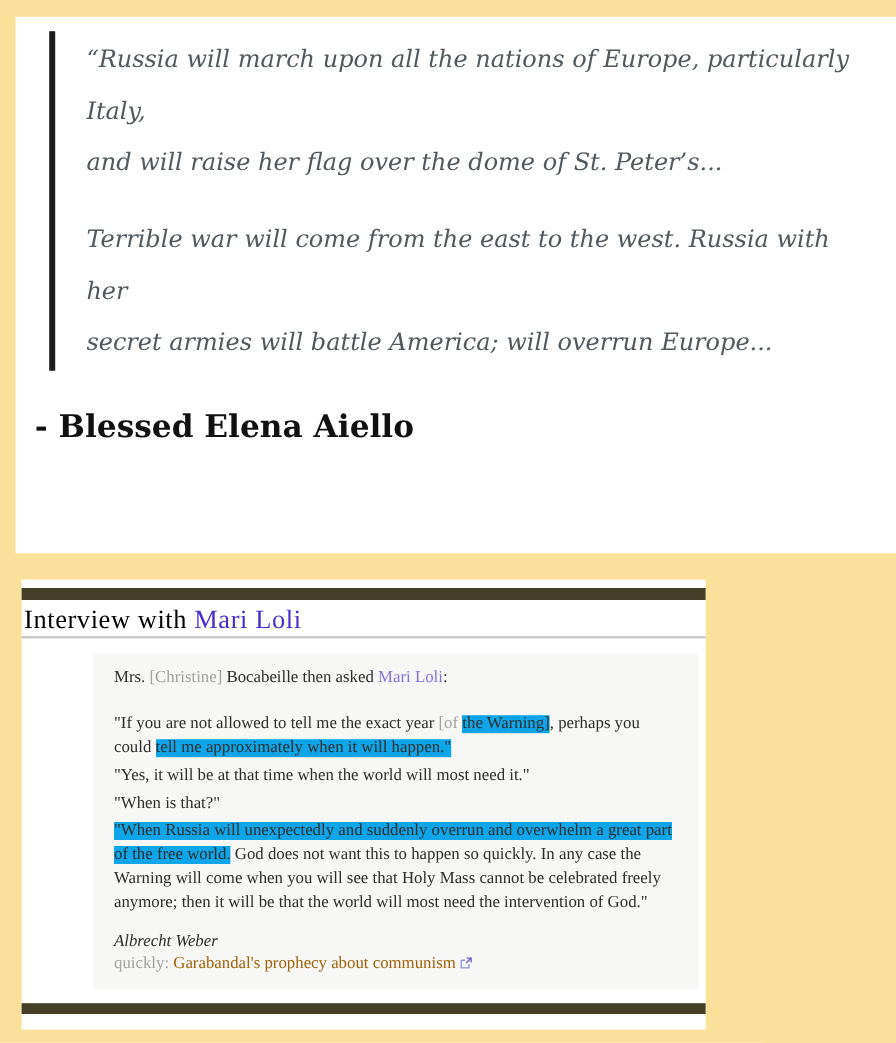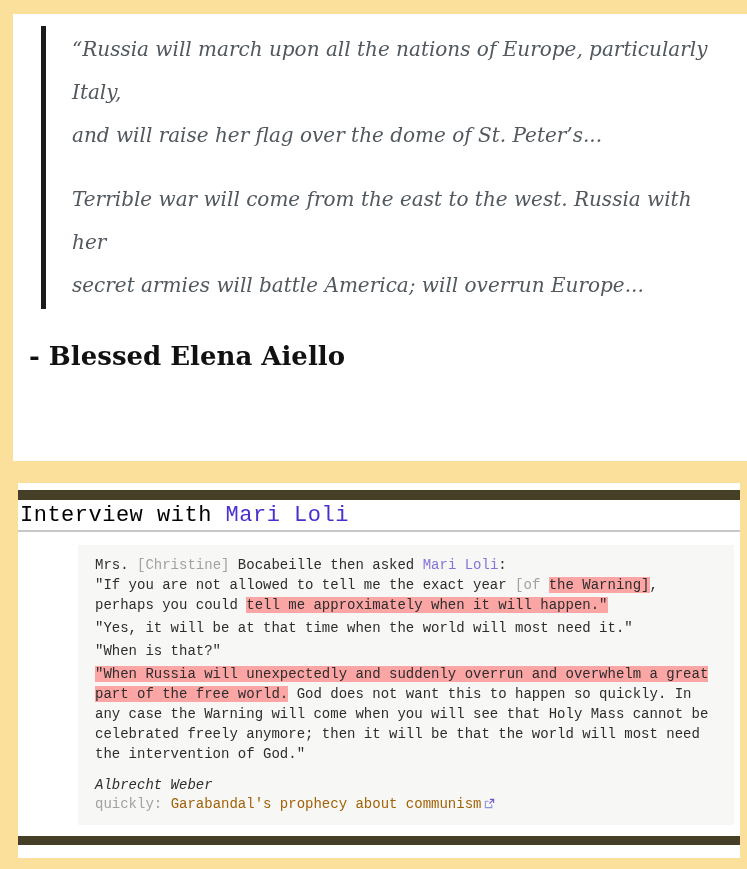--- a/index.html
+++ b/index.html
@@ -36,23 +36,23 @@
     margin: 32px 0 0 16px;
     font-family: "DejaVu Serif", serif;
     font-weight: bold;
     font-size: 26px;
     color: #111111;
   }
 
   
   .interview-card {
     position: absolute; left: 18px; top: 483px;
-    width: 722px; height: 375px;
+    width: 570px; height: 375px;
     background: #FFFFFF;
-    font-family: Liberation Mono, monospace;
+    font-family: Liberation Serif, serif;
   }
   .divider-bar {
     height: 10px;
     background: #453F28;
   }
   .bar-top { margin-top: 7px; }
   .bar-bottom { position: absolute; left: 0; right: 0; top: 353px; height: 9px; }
   .interview-title {
     padding: 3px 2px 2px 2px;
     font-size: 22px;
@@ -65,23 +65,23 @@
 
   .dialogue-box {
     margin: 13px 6px 0 60px;
     background: #F7F7F6;
     padding: 10px 16px 10px 17px;
     font-size: 14px;
     line-height: 20px;
     color: #2D2D2D;
   }
   .dialogue-box p { margin: 0 0 3px 0; }
-  .dialogue-box p.first { margin-bottom: 0; }
+  .dialogue-box p.first { margin-bottom: 19px; }
   .run-gray { color: #A2A2A2; }
-  .run-hl { background: #fca5a5; }
+  .run-hl { background: #0ea5e9; }
   .body-link { color: #8672D8; cursor: pointer; }
 
   .source-block {
     margin-top: 12px;
     text-align: left;
     line-height: 19px;
   }
   .source-author { font-style: italic; }
   .source-online-label { color: #A2A2A2; }
   .source-link { color: #a16207; cursor: pointer; }

